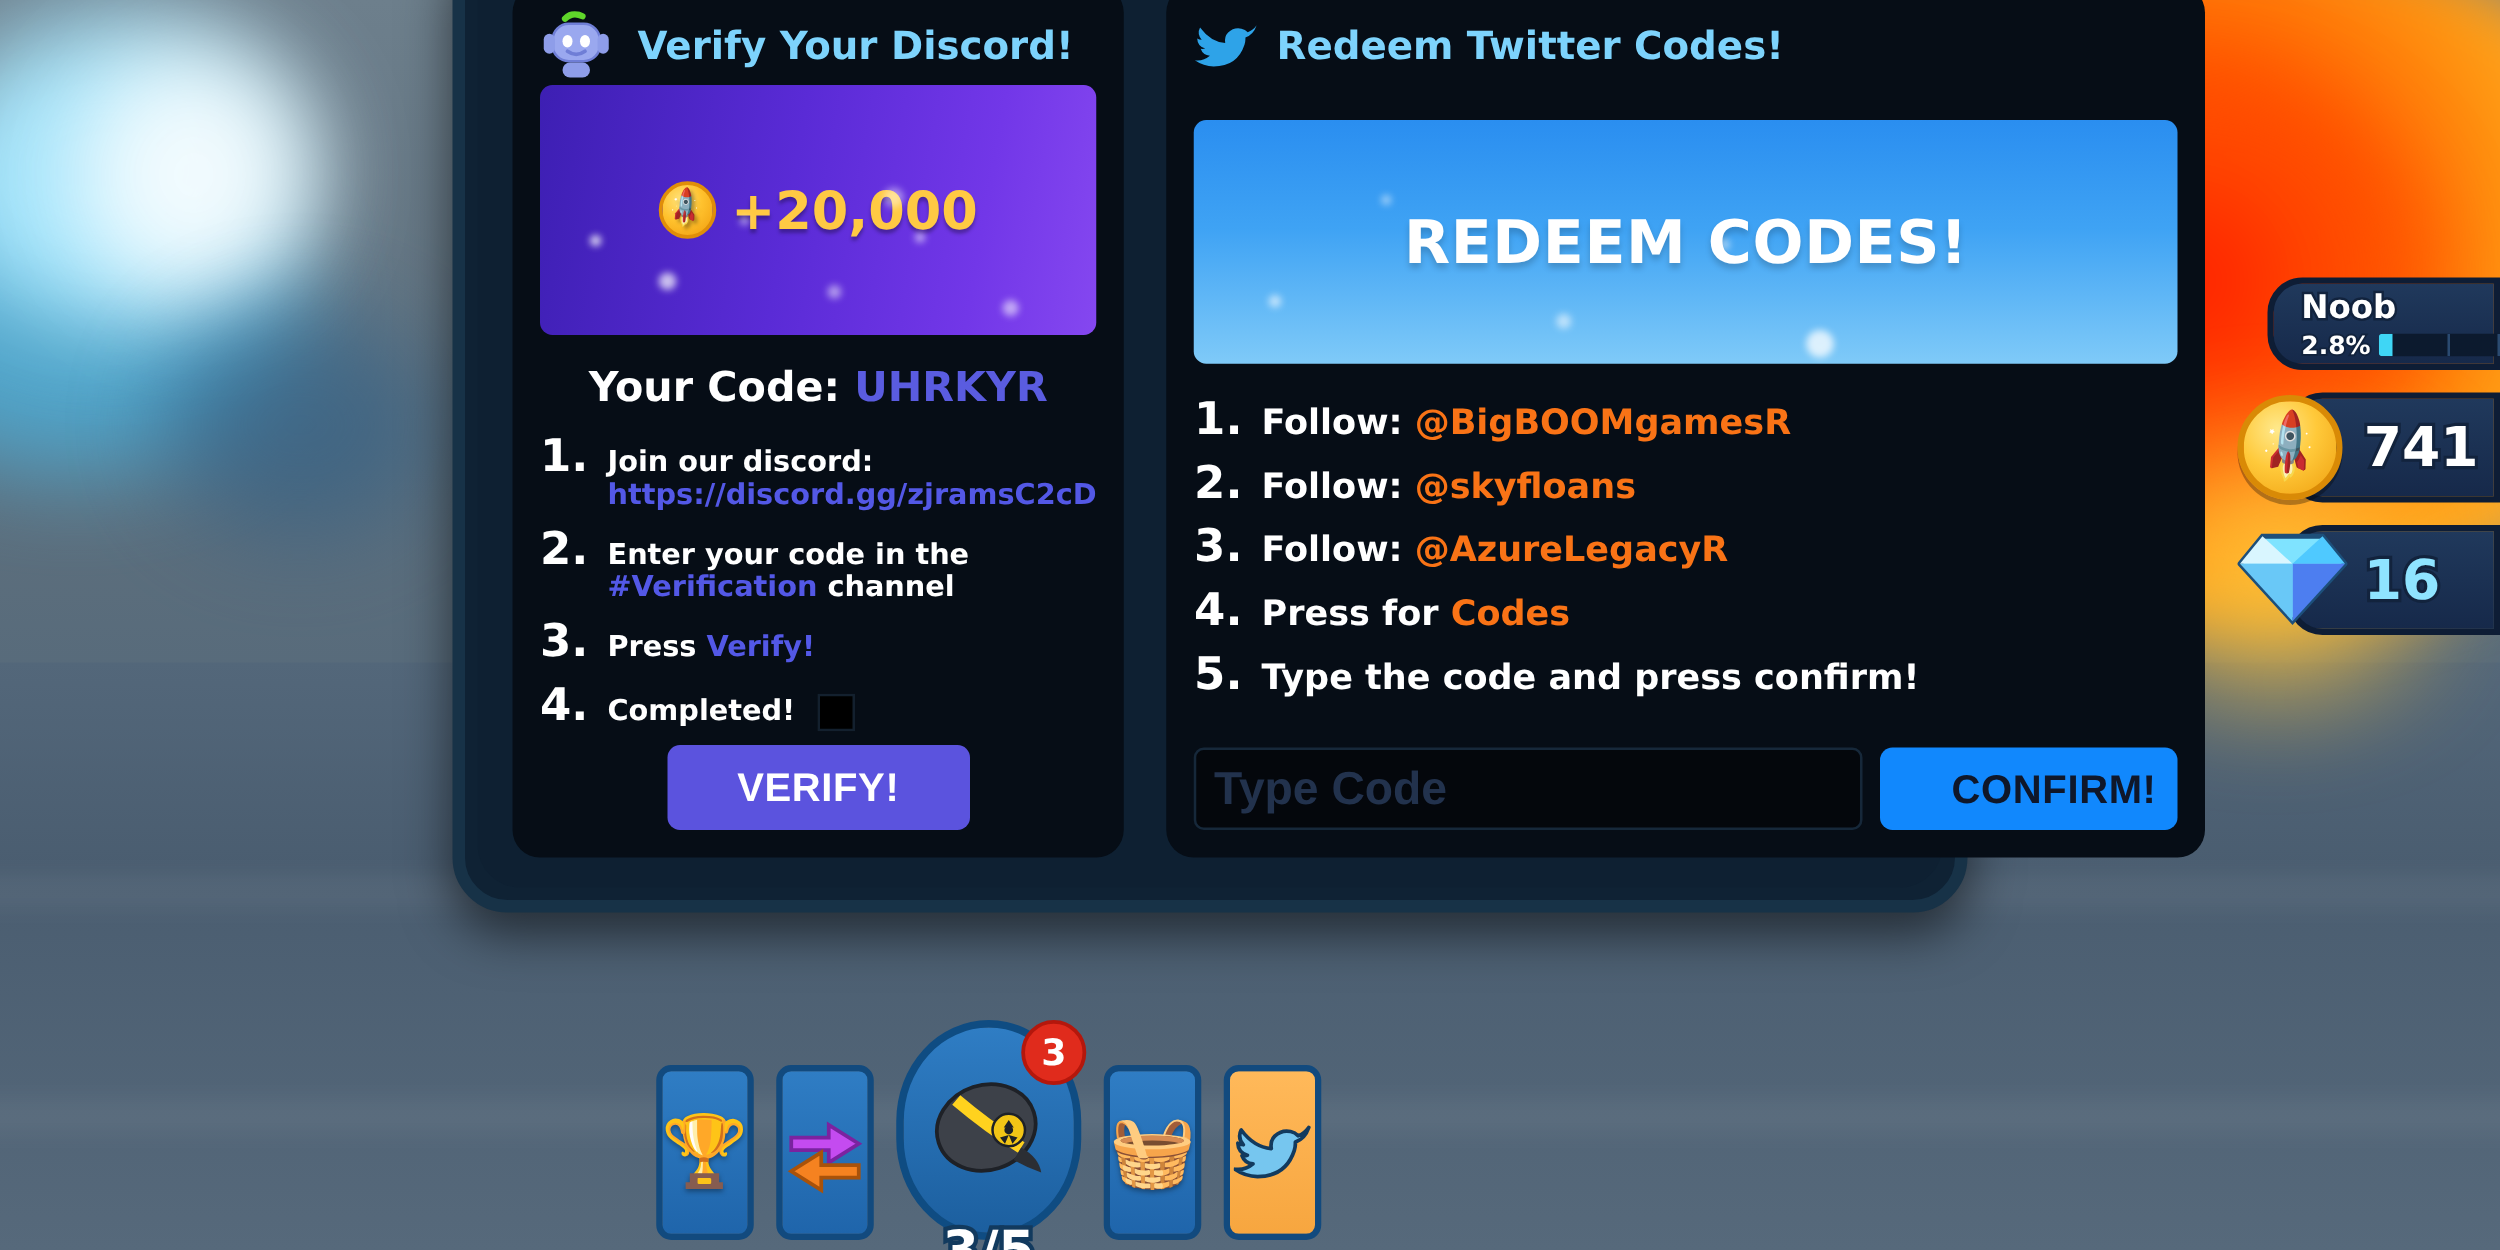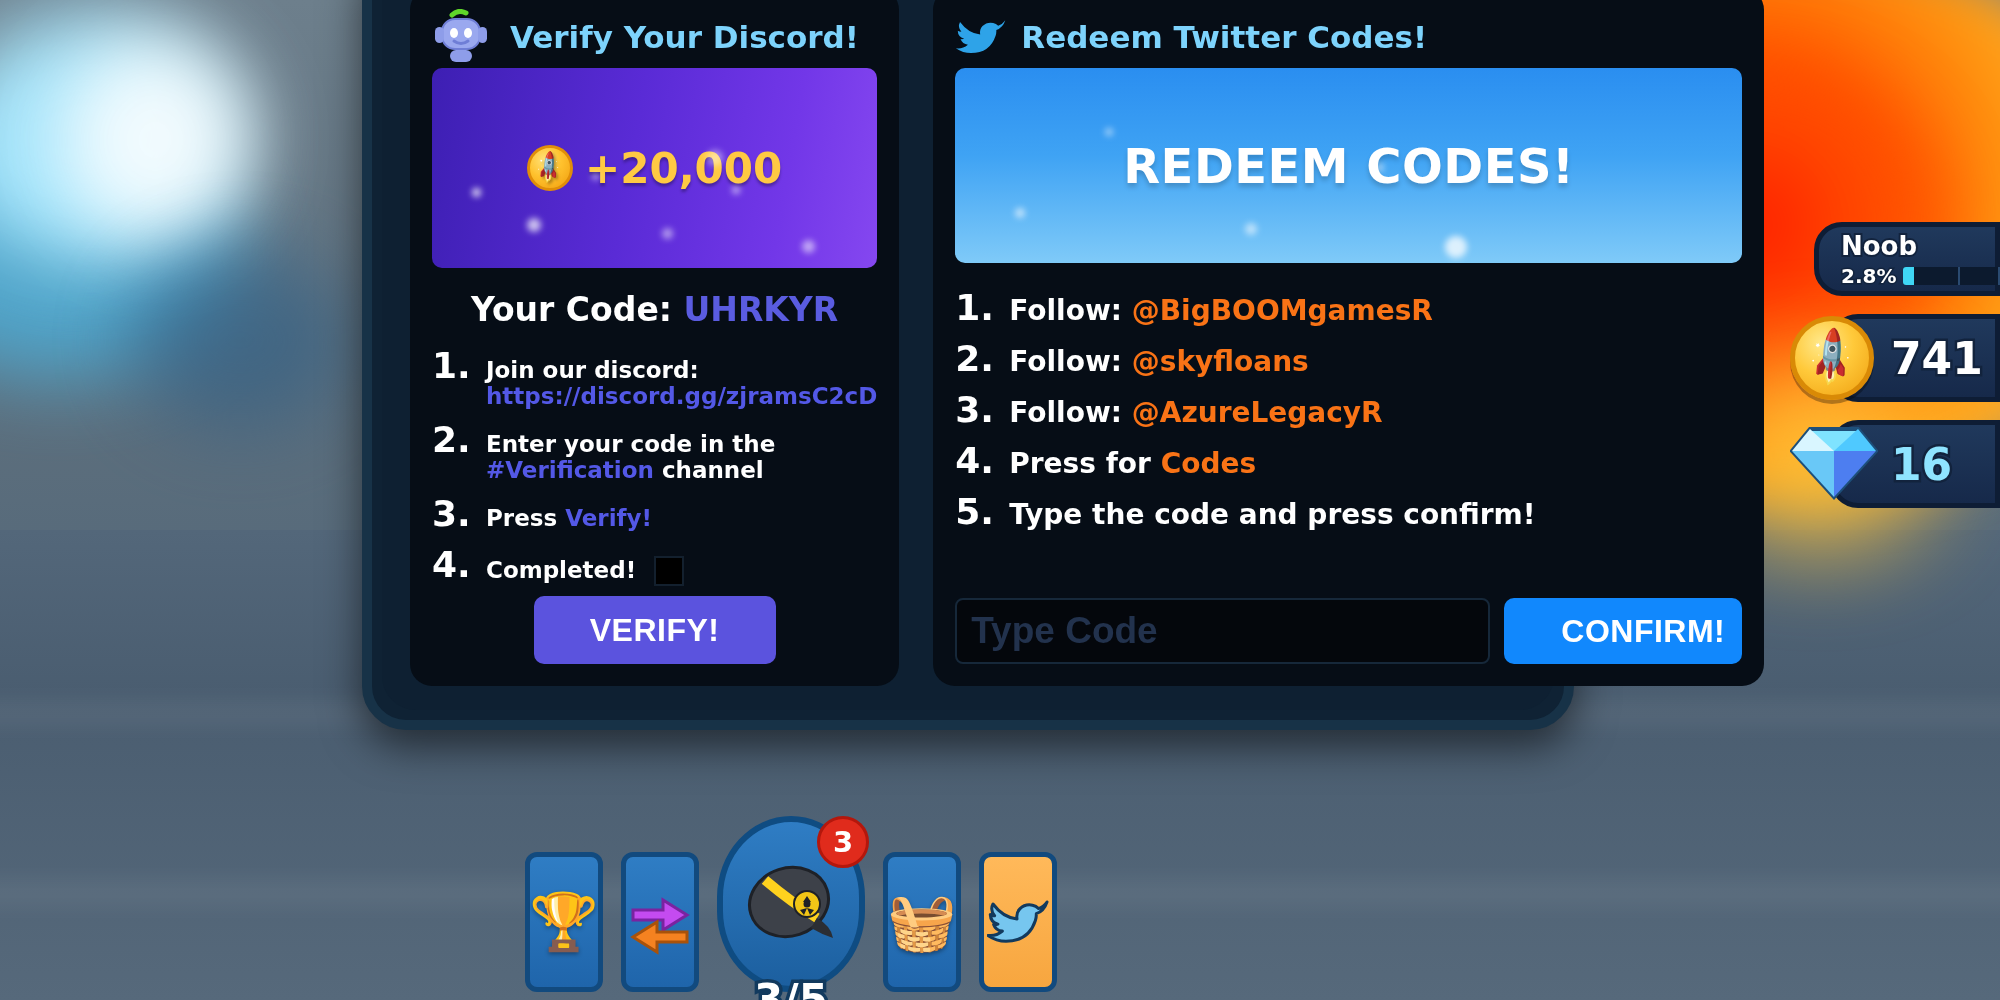--- a/index.html
+++ b/index.html
@@ -104,21 +104,21 @@
     text-shadow: 0 3px 4px rgba(0,0,0,.25);
   }
   .banner-discord .line2 {
     display: flex; align-items: center; gap: 12px;
     font-weight: 800; font-size: 42px; color: #ffc943;
     text-shadow: 0 3px 3px rgba(0,0,0,.3);
   }
   .banner-twitter {
     height: 195px;
     background: linear-gradient(180deg, #2a8ef0 0%, #3fa3f4 45%, #7fcaf8 100%);
-    display: flex; align-items: center; justify-content: center;
+    display: flex; align-items: center; justify-content: center; margin-top: 28px;
   }
   .banner-twitter .line1 {
     font-weight: 800; font-size: 48px; color: #fff; letter-spacing: .5px;
     text-shadow: 0 4px 5px rgba(0,0,0,.18);
   }
   .sparkle { position: absolute; border-radius: 50%; background: #fff; filter: blur(3px); }
 
   .coin {
     width: 46px; height: 46px; border-radius: 50%;
     background: radial-gradient(circle at 36% 30%, #ffe27a 0%, #ffc22e 45%, #ef9c0d 100%);
@@ -167,21 +167,21 @@
     flex: 1; height: 66px;
     background: #04070c; border: 2px solid #16283a; border-radius: 8px;
     color: #2a3f5e; font-weight: 800; font-size: 37px;
     padding: 0 14px;
     outline: none;
   }
   .code-input::placeholder { color: #22324d; }
   .confirm-btn {
     background: #1188fd; border: none; border-radius: 10px;
     width: 238px; height: 66px;
-    color: #ffffff; font-weight: 800; font-size: 32px; letter-spacing: .5px;
+    color: #0f172a; font-weight: 800; font-size: 32px; letter-spacing: .5px;
     cursor: pointer;
     padding-left: 40px;
   }
 
   
   #hud { position: absolute; right: 0; top: 222px; width: 210px; }
   .hud-row { position: relative; margin-bottom: 18px; }
   .hud-plate {
     background: linear-gradient(180deg, #20395c, #16294a);
     border: 5px solid #0e1d35;

